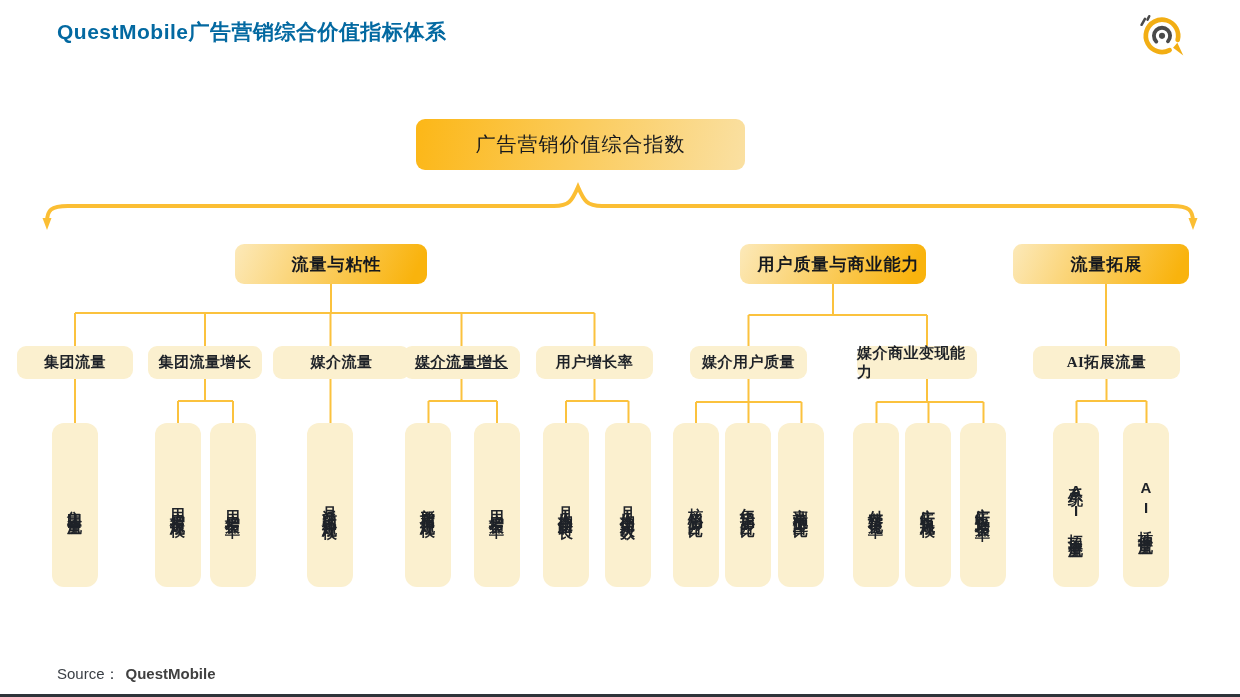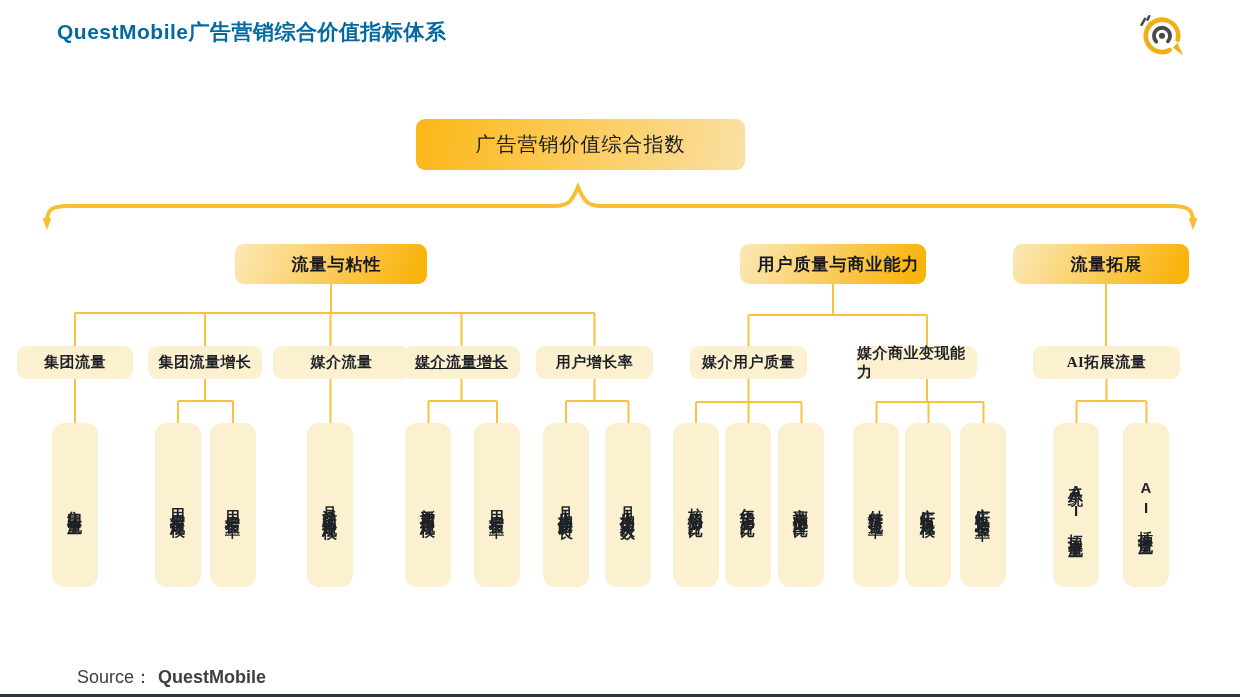--- a/index.html
+++ b/index.html
@@ -32,22 +32,22 @@
   .cat-node{
     top:346px;height:33px;border-radius:9px;background:#fbf0cf;
     font-size:15px;font-weight:700;color:#1e2228;letter-spacing:.5px;
   }
   .metric-node{
     top:423px;width:46px;height:164px;border-radius:12px;background:#fbf0cf;
     font-size:15px;font-weight:700;color:#1e2228;
     writing-mode:vertical-rl;text-orientation:upright;letter-spacing:3px;line-height:1;
   }
   .footer{
-    position:absolute;left:57px;top:665px;font-size:18px;color:#3a3f45;
-    display:flex;gap:6px;align-items:baseline;margin-left:20px;
+    position:absolute;left:57px;top:665px;font-size:15px;color:#3a3f45;
+    display:flex;gap:6px;align-items:baseline;
   }
   .footer .src-brand{color:#404040;font-weight:700;}
   .bottom-rule{position:absolute;left:0;bottom:0;width:1240px;height:3px;background:#2f343a;}
 </style>
 </head>
 <body>
 
 <div class="page-title">QuestMobile广告营销综合价值指标体系</div>
 
 <div class="brand">

